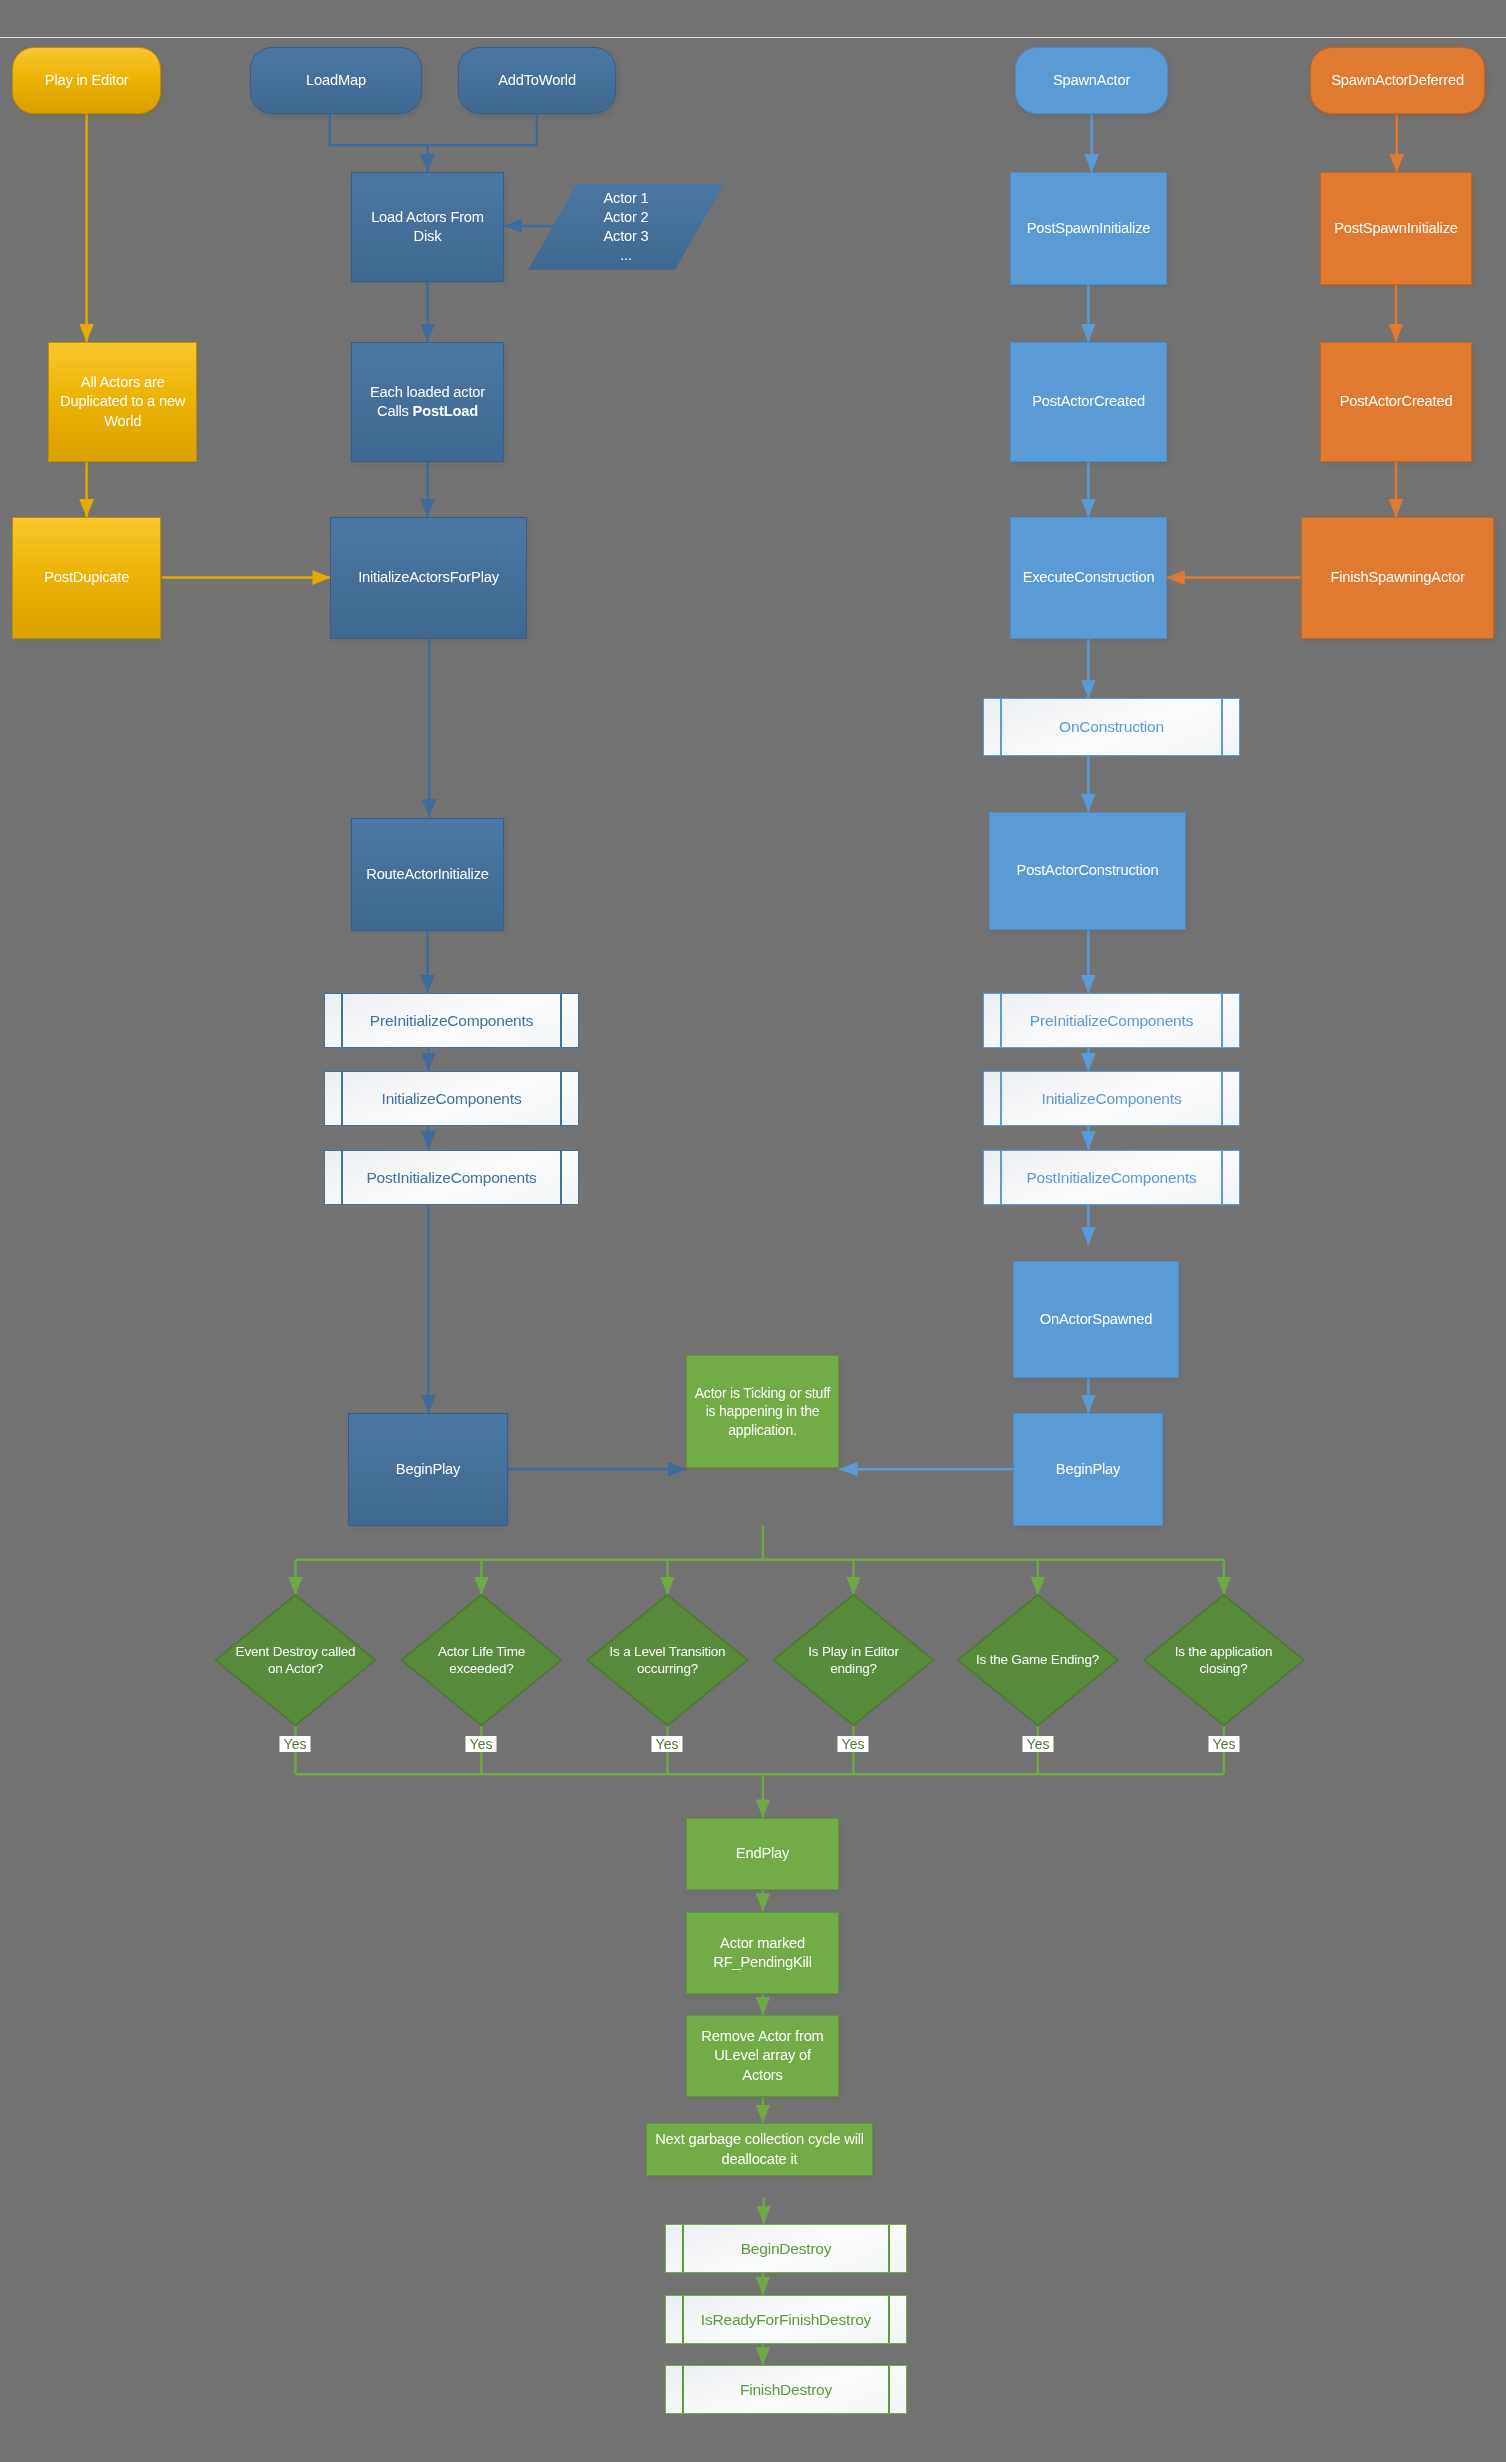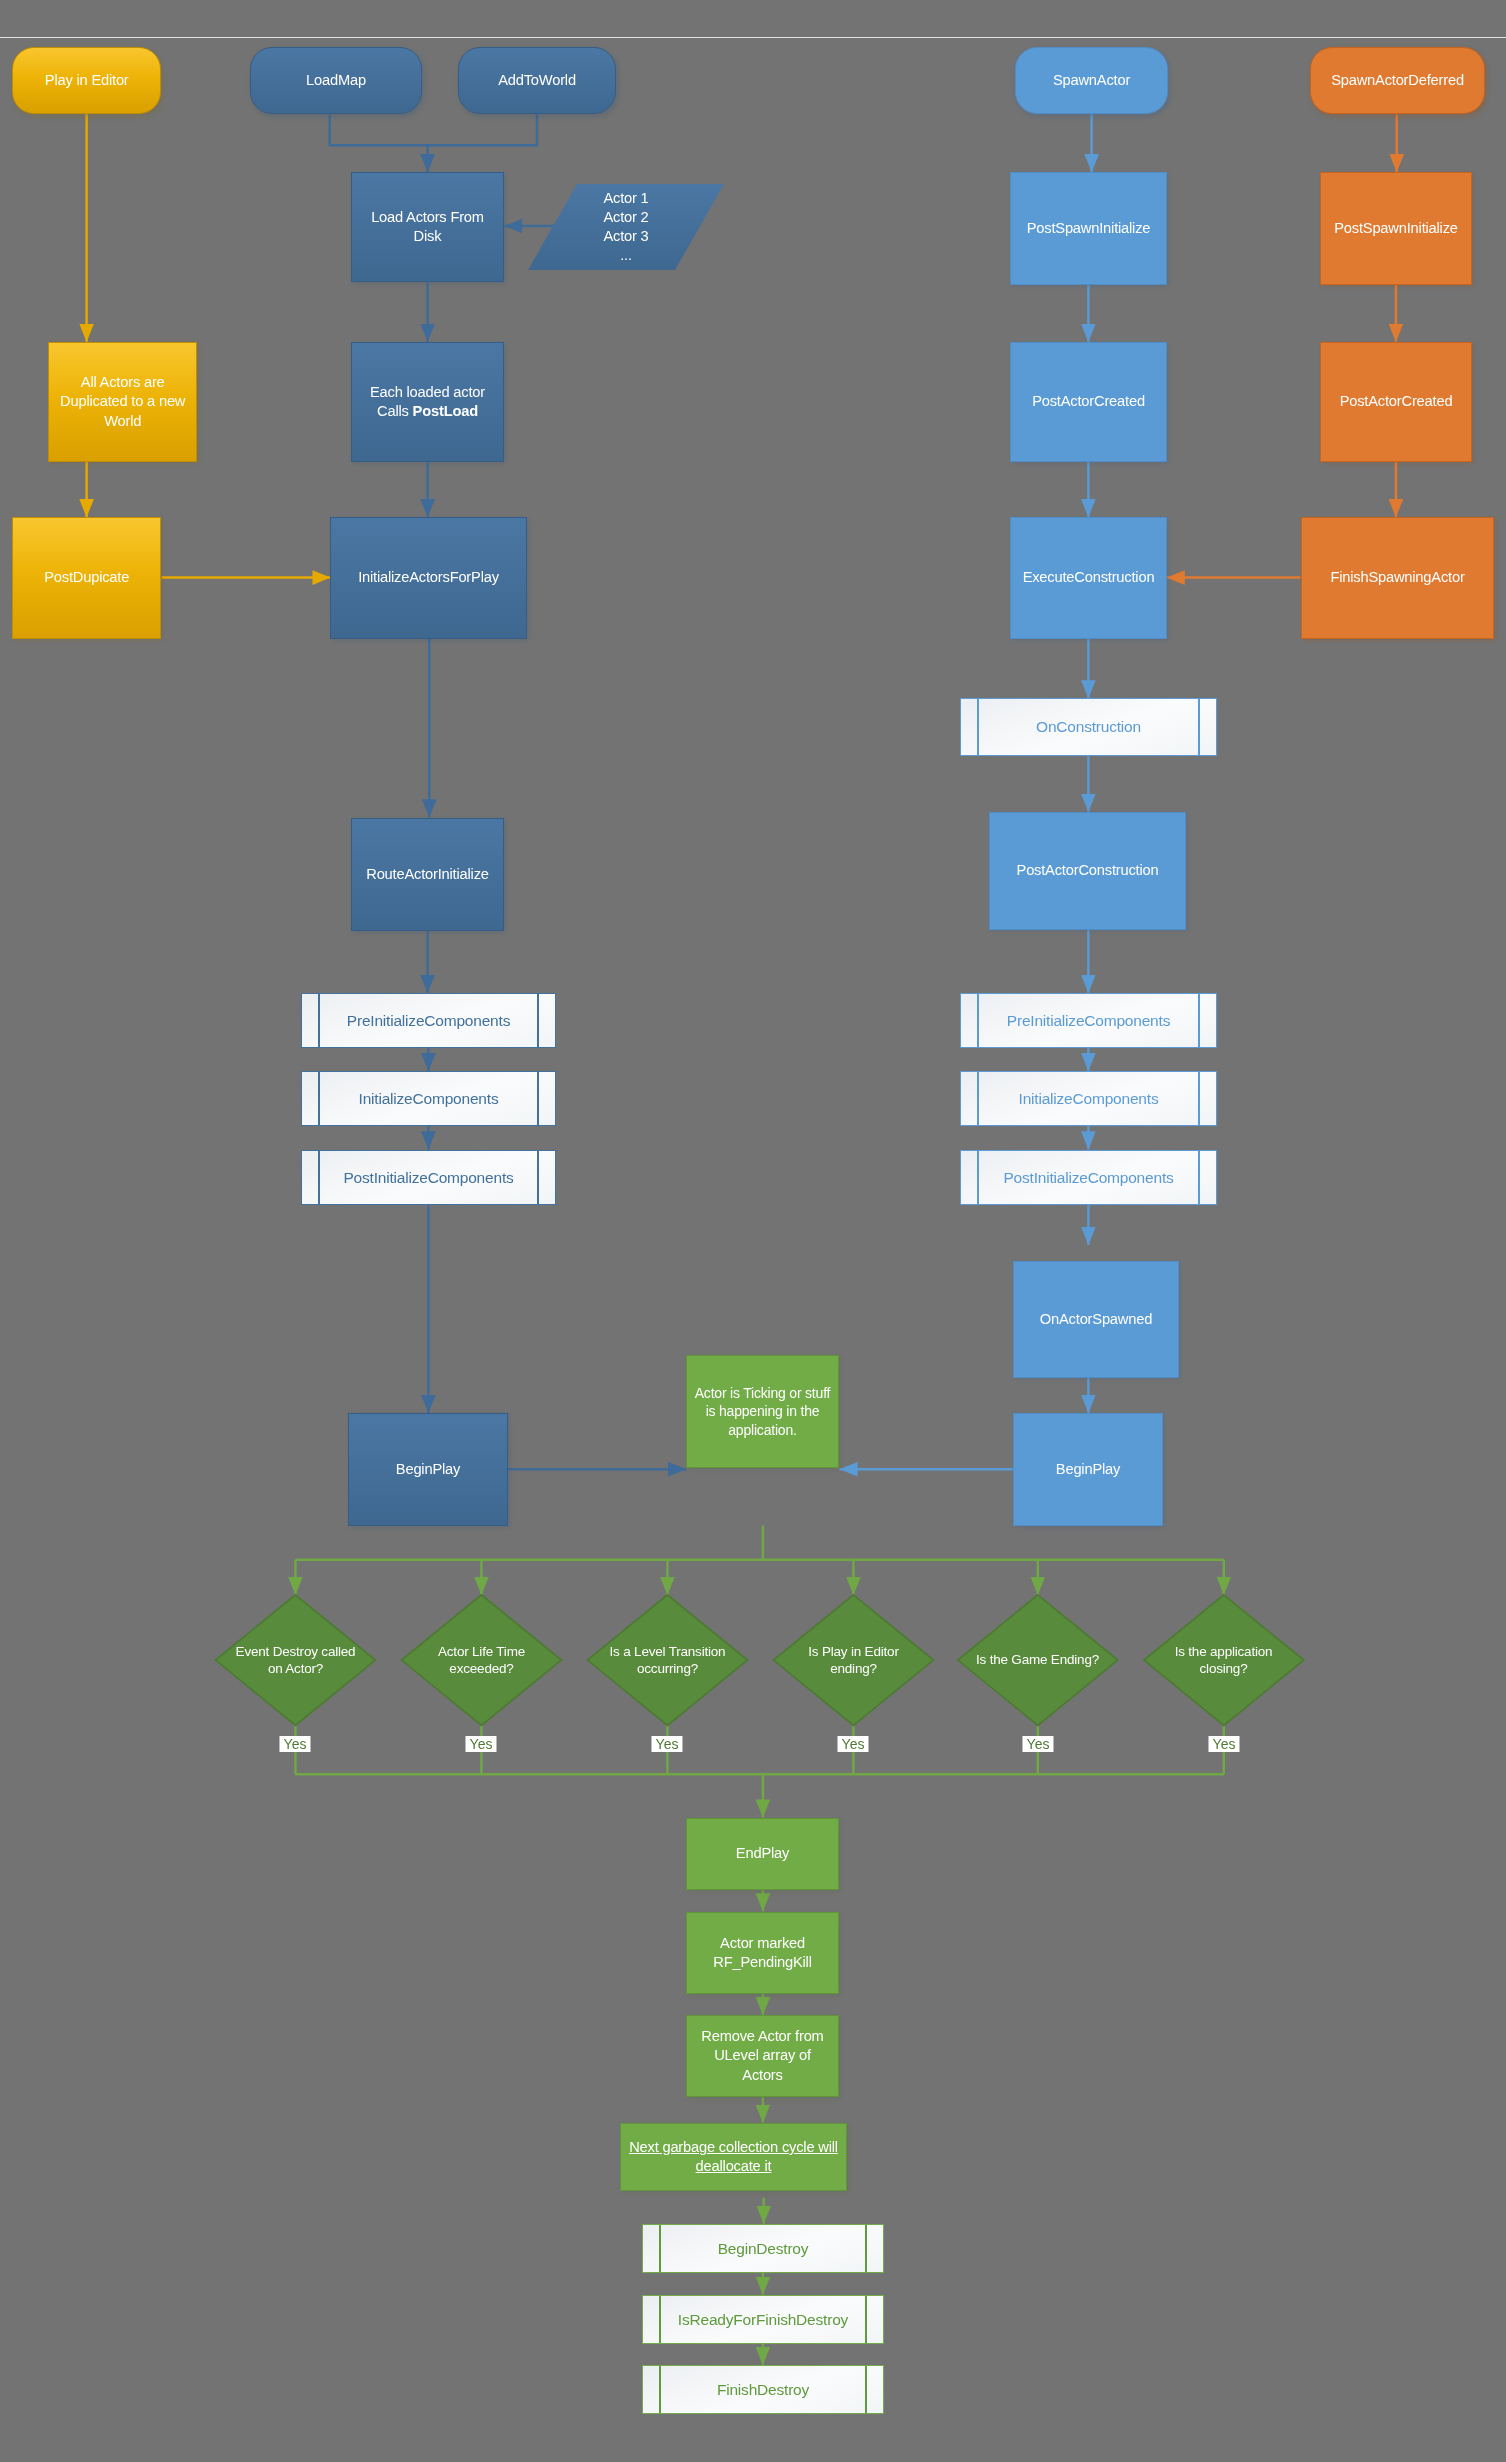--- a/index.html
+++ b/index.html
@@ -25,21 +25,21 @@
         border:1.2px solid #365D85;box-shadow:1.6px 2.4px 4.1px rgba(55,85,120,.28);}
   .ltblue{background:#5B9BD5;border:1.2px solid #4F8DC9;box-shadow:1.6px 2.4px 4.1px rgba(60,95,135,.28);}
   .orange{background:#E07A30;border:1.2px solid #CB631C;box-shadow:1.6px 2.4px 4.1px rgba(150,80,20,.28);}
   .green{background:#71AC47;border:1.2px solid #619539;box-shadow:1.6px 2.4px 4.1px rgba(80,110,50,.28);}
   .para{clip-path:polygon(25% 0,100% 0,75% 100%,0 100%);
         background:linear-gradient(180deg,#4B77A4 0%,#3E6890 100%);border:none;box-shadow:none;}
 
   .sub{position:absolute;z-index:2;display:flex;align-items:center;justify-content:center;
        text-align:center;font-size:15.5px;box-sizing:border-box;letter-spacing:-0.2px;
        background:linear-gradient(160deg,#ECEFF2 0%,#FAFBFC 55%,#F2F5F7 100%);
-       box-shadow:1.6px 2.4px 4.1px rgba(120,130,140,.18);}
+       box-shadow:1.6px 2.4px 4.1px rgba(120,130,140,.18);margin-left:23px;}
   .sub::before,.sub::after{content:"";position:absolute;top:0;bottom:0;width:1.6px;background:currentColor;}
   .sub::before{left:16.3px;}
   .sub::after{right:16.3px;}
   .sub.sdb{border:1.6px solid #41719C;color:#41719C;}
   .sub.slb{border:1.6px solid #5B9BD5;color:#5B9BD5;}
   .sub.sgr{border:1.6px solid #71AC47;color:#5F9A3C;}
 
   .dialabel{position:absolute;z-index:2;color:#fff;font-size:13.5px;line-height:1.25;
         display:flex;align-items:center;justify-content:center;text-align:center;letter-spacing:-0.2px;}
   .yes{position:absolute;z-index:3;background:#fff;color:#4E7A35;font-size:14px;
@@ -269,21 +269,21 @@
 
   <div class="node green" style="left:686px;top:1818px;width:153px;height:72px;">
       <span>EndPlay</span>
     </div>
   <div class="node green" style="left:686px;top:1912px;width:153px;height:82px;">
       <span>Actor marked RF_PendingKill</span>
     </div>
   <div class="node green" style="left:686px;top:2015px;width:153px;height:82px;">
       <span>Remove Actor from ULevel array of Actors</span>
     </div>
-  <div class="node green" style="left:620px;top:2123px;width:227px;height:68px;text-decoration:underline;">
+  <div class="node green" style="left:646px;top:2123px;width:227px;height:53px;">
       <span>Next garbage collection cycle will deallocate it</span>
     </div>
 
   <div class="sub sgr" style="left:642px;top:2224px;width:242px;height:49px;">
       <span>BeginDestroy</span>
     </div>
   <div class="sub sgr" style="left:642px;top:2295px;width:242px;height:49px;">
       <span>IsReadyForFinishDestroy</span>
     </div>
   <div class="sub sgr" style="left:642px;top:2365px;width:242px;height:49px;">

